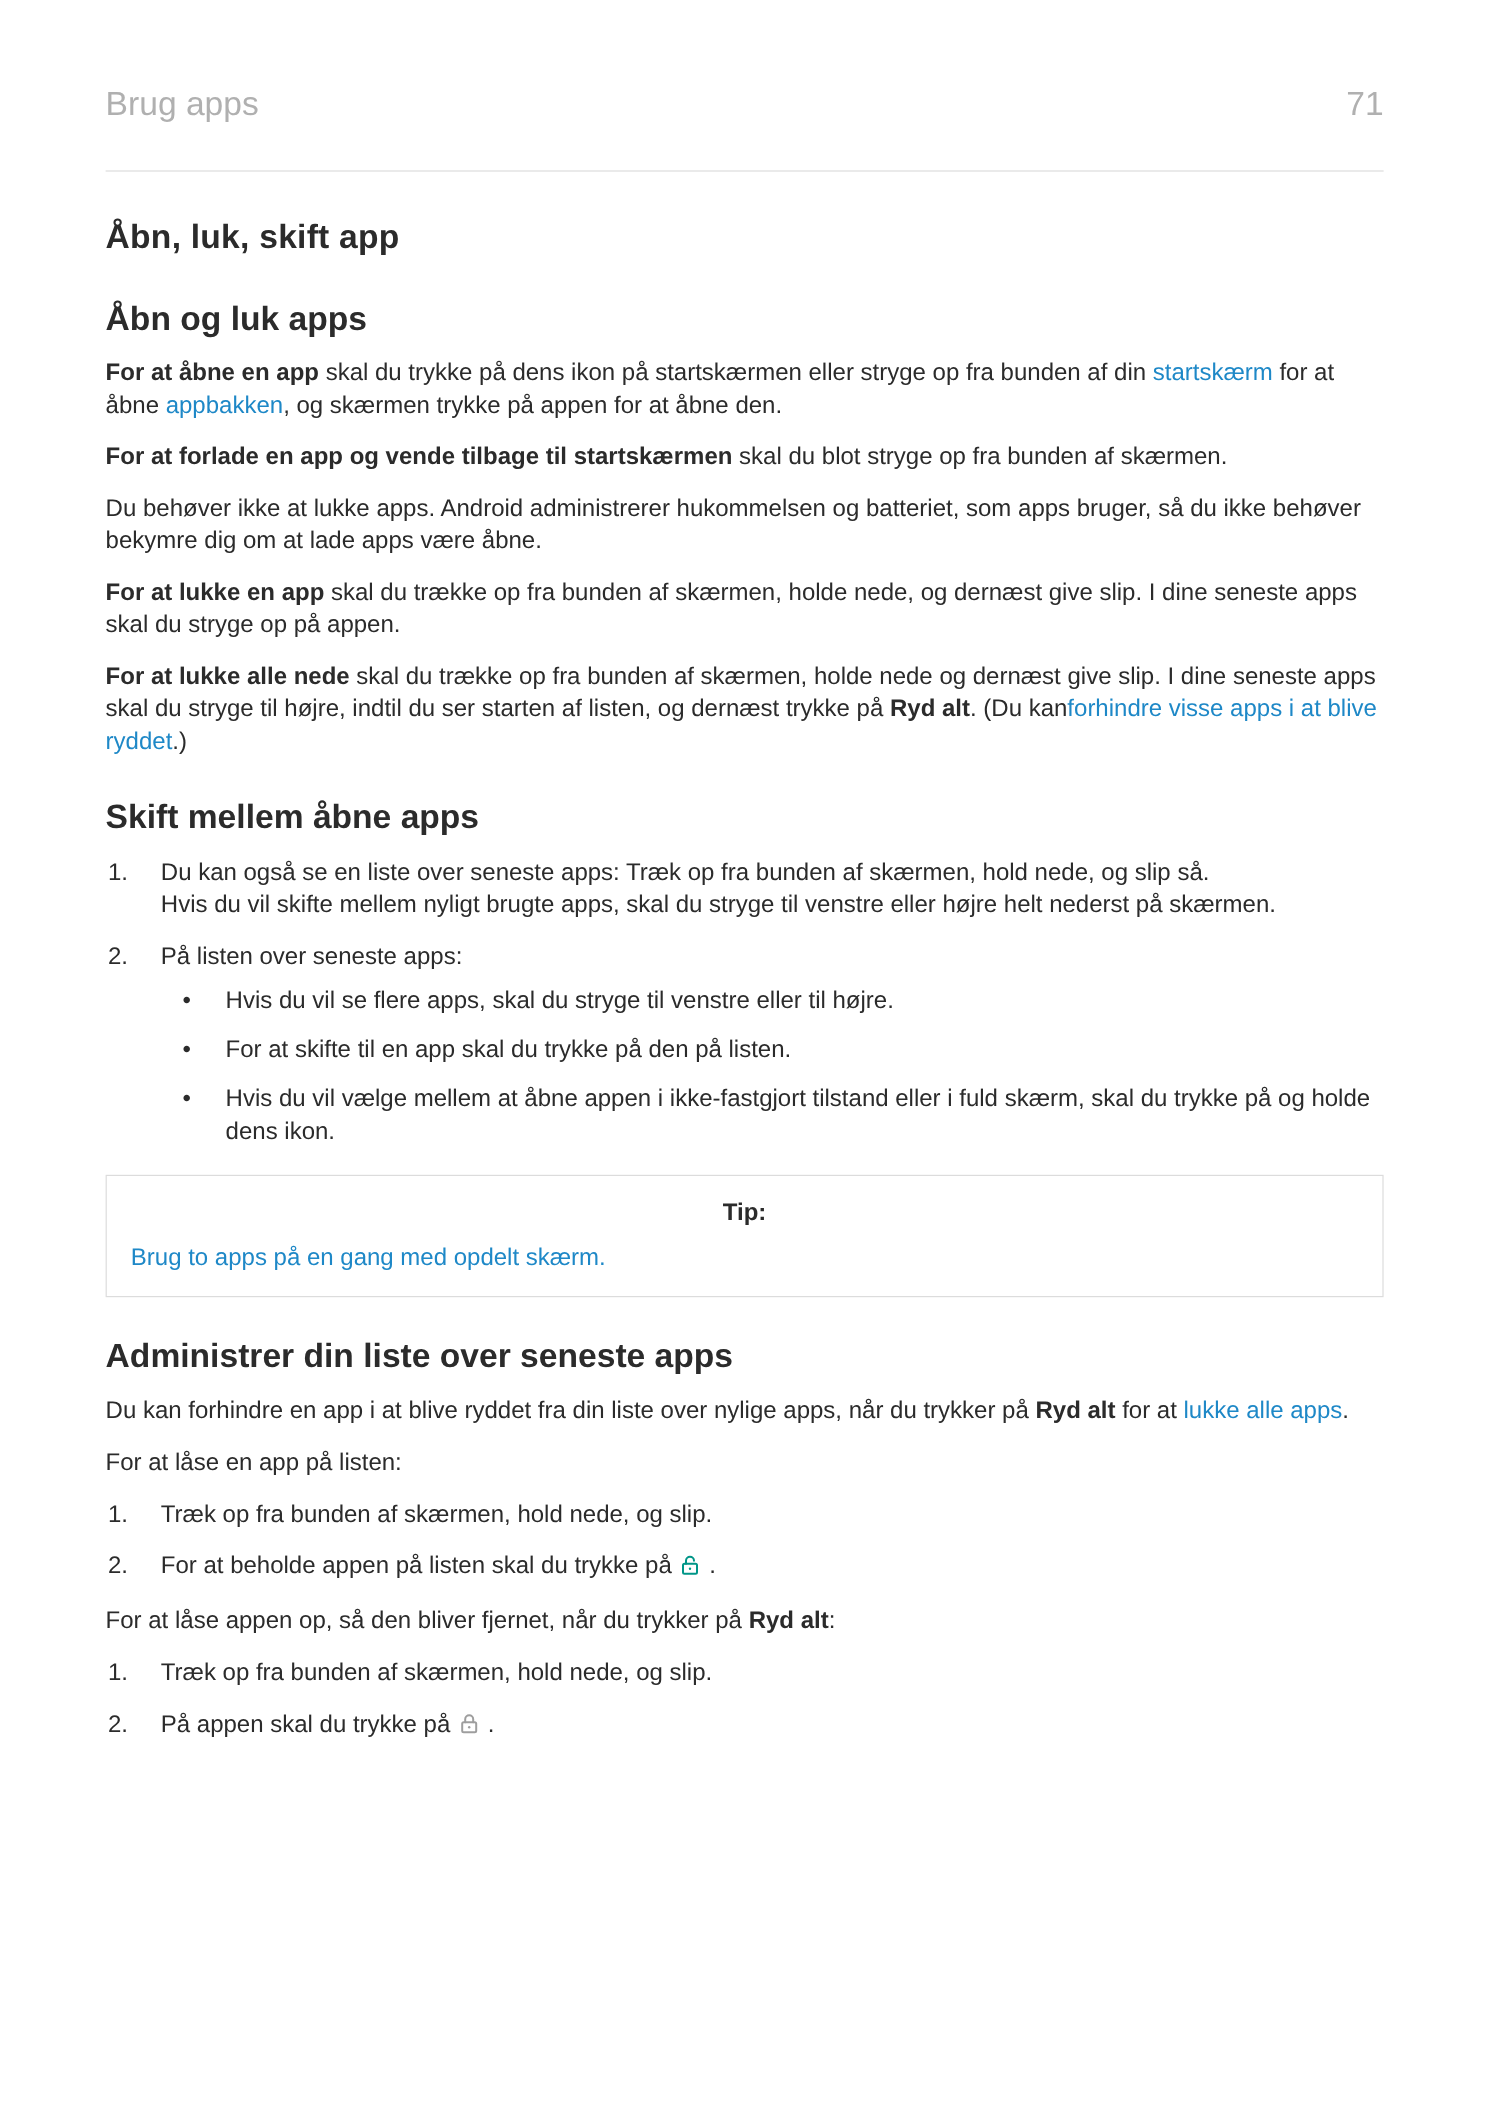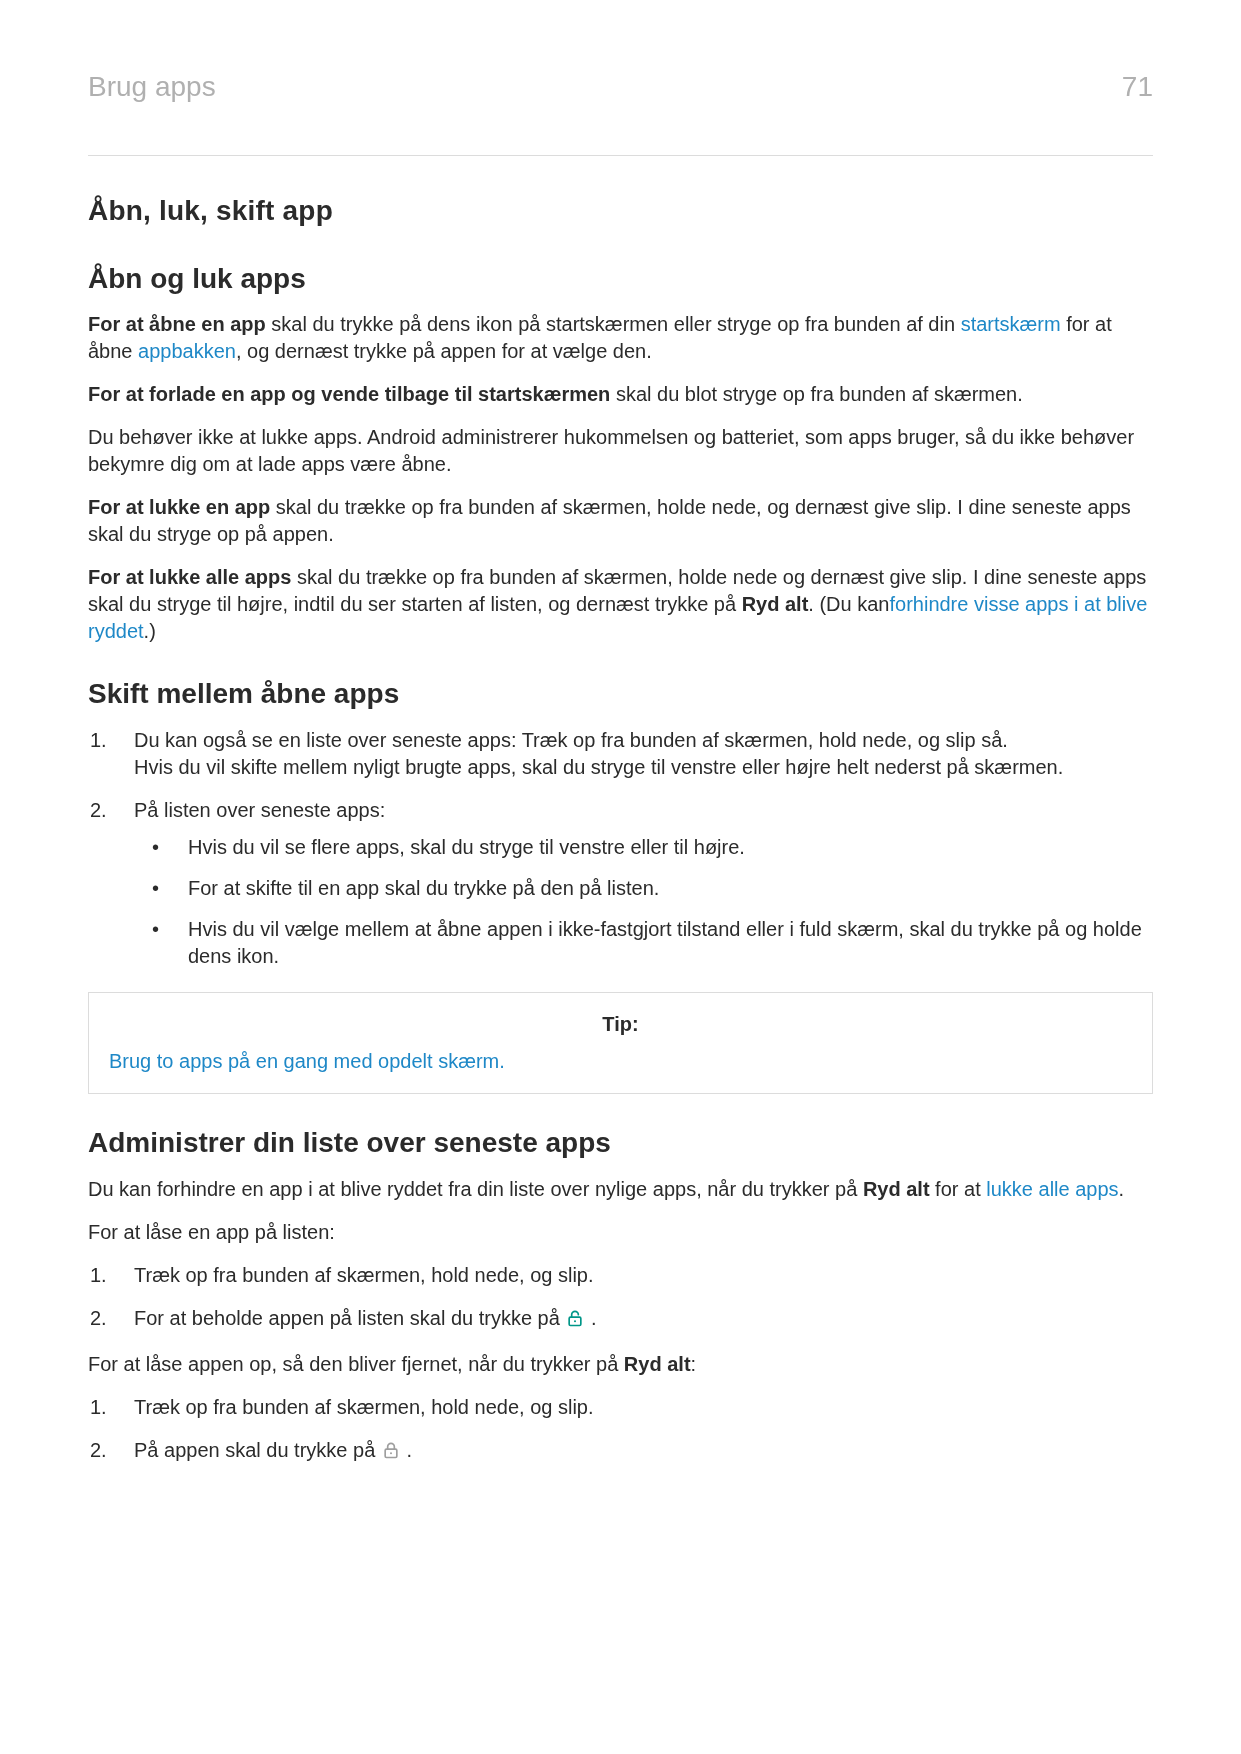--- a/index.html
+++ b/index.html
@@ -24,21 +24,21 @@
   .page{
     padding:68px 88px 60px 88px;
   }
   .runhead{
     display:flex;
     justify-content:space-between;
     align-items:baseline;
     color:var(--muted);
     font-size:28px;
     font-weight:400;
-    margin-bottom:49px;
+    margin-bottom:36px;
   }
   hr.rule{
     border:none;
     border-top:1px solid var(--rule);
     margin:0 0 36px 0;
   }
   h1{
     font-size:28px;
     font-weight:700;
     margin:0 0 28px 0;
@@ -98,35 +98,35 @@
     <span>Brug apps</span>
     <span>71</span>
   </div>
   <hr class="rule">
 
   <h1>Åbn, luk, skift app</h1>
 
   <h2>Åbn og luk apps</h2>
 
   <p>
-    <strong>For at åbne en app</strong><span> skal du trykke på dens ikon på startskærmen eller stryge op fra bunden af din </span><span class="link">startskærm</span><span> for at åbne </span><span class="link">appbakken</span><span>, og dernæst trykke på appen for at vælge den.</span>
+    <strong>For at åbne en app</strong><span> skal du trykke på dens ikon på startskærmen eller stryge op fra bunden af din </span><span class="link">startskærm</span><span> for at åbne </span><span class="link">appbakken</span><span>, og skærmen trykke på appen for at åbne den.</span>
   </p>
 
   <p>
     <strong>For at forlade en app og vende tilbage til startskærmen</strong><span> skal du blot stryge op fra bunden af skærmen.</span>
   </p>
 
   <p>Du behøver ikke at lukke apps. Android administrerer hukommelsen og batteriet, som apps bruger, så du ikke behøver bekymre dig om at lade apps være åbne.</p>
 
   <p>
     <strong>For at lukke en app</strong><span> skal du trække op fra bunden af skærmen, holde nede, og dernæst give slip. I dine seneste apps skal du stryge op på appen.</span>
   </p>
 
   <p>
-    <strong>For at lukke alle apps</strong><span> skal du trække op fra bunden af skærmen, holde nede og dernæst give slip. I dine seneste apps skal du stryge til højre, indtil du ser starten af listen, og dernæst trykke på </span><strong>Ryd alt</strong><span>. (Du kan</span><span class="link">forhindre visse apps i at blive ryddet</span><span>.)</span>
+    <strong>For at lukke alle nede</strong><span> skal du trække op fra bunden af skærmen, holde nede og dernæst give slip. I dine seneste apps skal du stryge til højre, indtil du ser starten af listen, og dernæst trykke på </span><strong>Ryd alt</strong><span>. (Du kan</span><span class="link">forhindre visse apps i at blive ryddet</span><span>.)</span>
   </p>
 
   <h2>Skift mellem åbne apps</h2>
 
   <ol class="num">
     <li>
       <span class="marker">1.</span>
       <p style="margin-bottom:0">Du kan også se en liste over seneste apps: Træk op fra bunden af skærmen, hold nede, og slip så.</p>
       <p>Hvis du vil skifte mellem nyligt brugte apps, skal du stryge til venstre eller højre helt nederst på skærmen.</p>
     </li>

